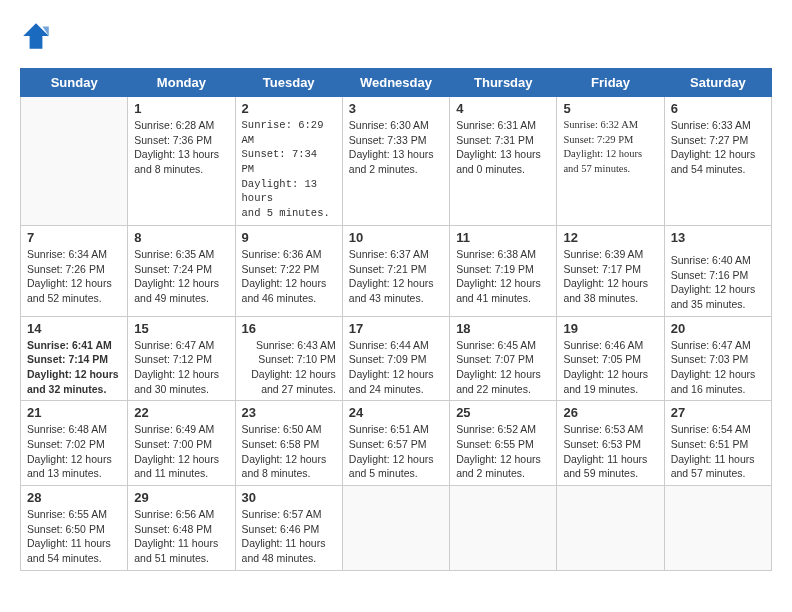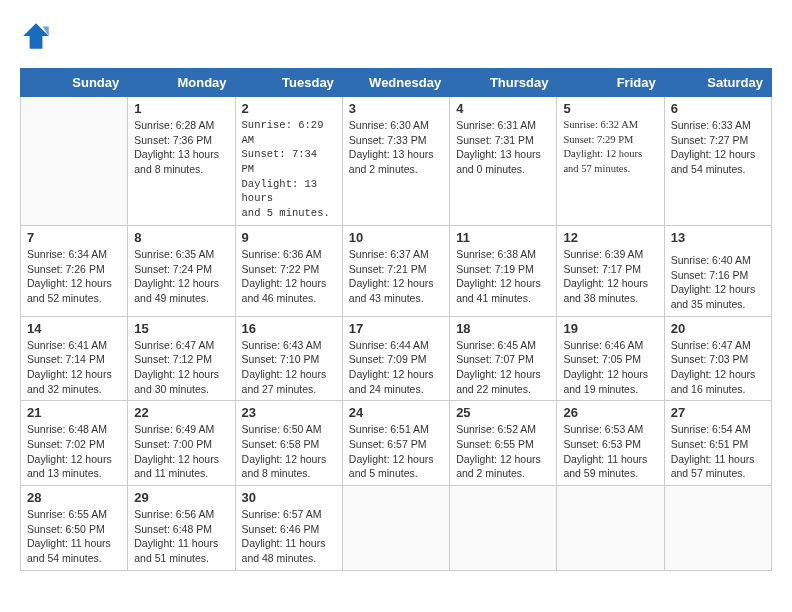--- a/index.html
+++ b/index.html
@@ -45,21 +45,21 @@
       color: #555;
     }
     .calendar {
       width: 100%;
       border-collapse: collapse;
       border: 1px solid #ccc;
     }
     .calendar th {
       background-color: #2e6db4;
       color: #fff;
-      text-align: right;
+      text-align: center;
       padding: 6px 8px;
       font-size: 13px;
       font-weight: bold;
       border: 1px solid #2e6db4;
     }
     .calendar td {
       vertical-align: top;
       border: 1px solid #ccc;
       padding: 4px 6px;
       width: calc(100% / 7);
@@ -208,35 +208,35 @@
           <div class="day-number">13</div>
           <div class="day-info" style="white-space: pre-line; margin-top: 8px;">Sunrise: 6:40 AM
 Sunset: 7:16 PM
 Daylight: 12 hours
 and 35 minutes.</div>
         </td>
       </tr>
       <tr>
         <td>
           <div class="day-number">14</div>
-          <div class="day-info" style="white-space: pre-line;">Sunrise: 6:41 AM
+          <div class="day-info" style="white-space: pre-line; font-weight: bold;">Sunrise: 6:41 AM
 Sunset: 7:14 PM
 Daylight: 12 hours
 and 32 minutes.</div>
         </td>
         <td>
           <div class="day-number">15</div>
           <div class="day-info" style="white-space: pre-line;">Sunrise: 6:47 AM
 Sunset: 7:12 PM
 Daylight: 12 hours
 and 30 minutes.</div>
         </td>
         <td>
           <div class="day-number">16</div>
-          <div class="day-info" style="white-space: pre-line;">Sunrise: 6:43 AM
+          <div class="day-info" style="white-space: pre-line; text-align: right;">Sunrise: 6:43 AM
 Sunset: 7:10 PM
 Daylight: 12 hours
 and 27 minutes.</div>
         </td>
         <td>
           <div class="day-number">17</div>
           <div class="day-info" style="white-space: pre-line;">Sunrise: 6:44 AM
 Sunset: 7:09 PM
 Daylight: 12 hours
 and 24 minutes.</div>

